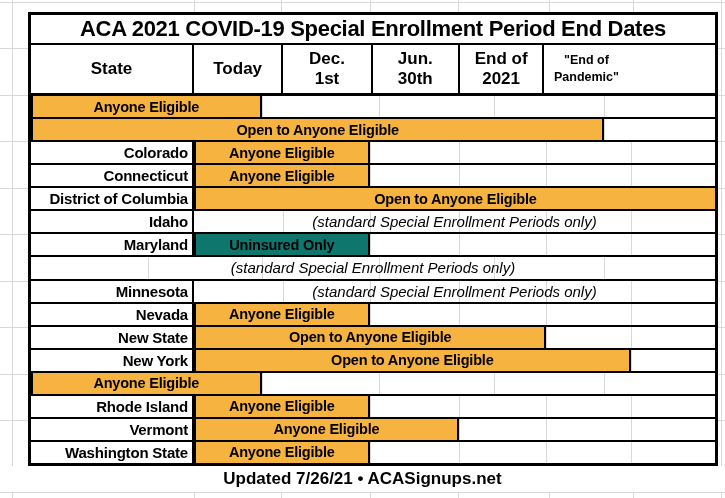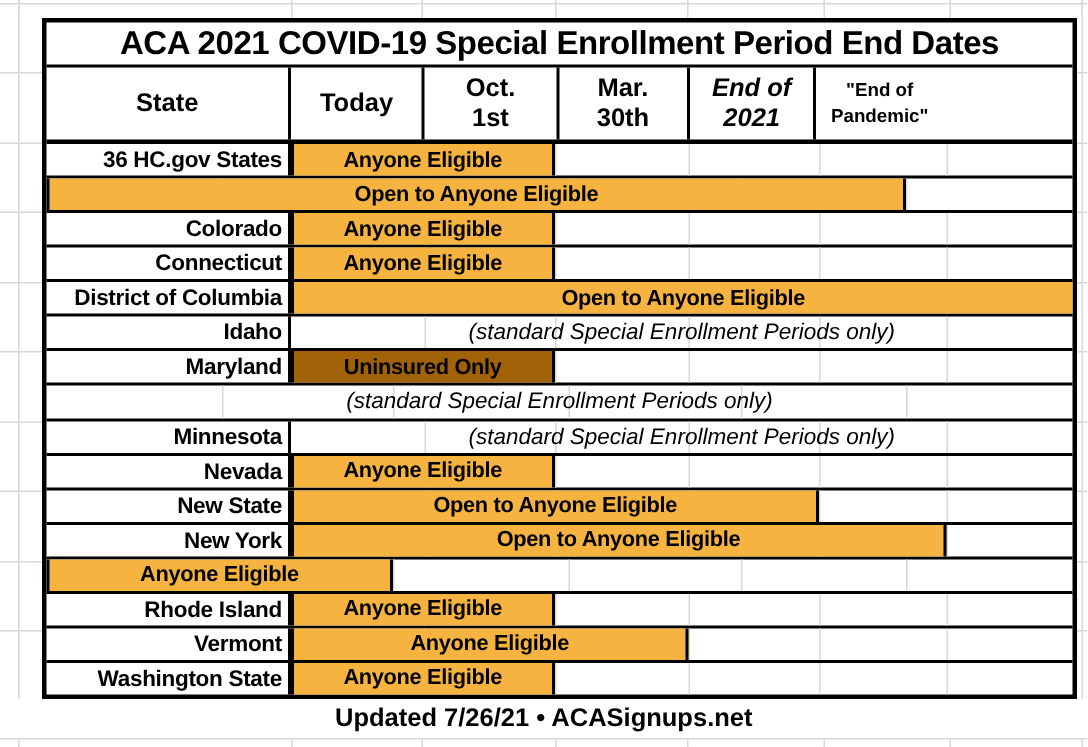--- a/index.html
+++ b/index.html
@@ -102,33 +102,32 @@
     <div class="gl" style="left: 0px; top: 420px; width: 28px; height: 1px;"></div>
     <div class="gl" style="left: 718px; top: 420px; width: 7px; height: 1px;"></div>
   </div>
 
 <div class="sheet-table">
   <div class="title-row">ACA 2021 COVID-19 Special Enrollment Period End Dates</div>
   <div class="header-row">
     <div class="state-h">State</div>
     <div class="h-timeline" id="h-timeline">
         <div class="h-cell" style="width: 17.1429%;">Today</div>
-        <div class="h-cell" style="width: 17.1429%;">Oct.
+        <div class="h-cell" style="width: 17.1429%;">Dec.
 1st</div>
-        <div class="h-cell" style="width: 16.7619%;">Mar.
+        <div class="h-cell" style="width: 16.7619%;">Jun.
 30th</div>
-        <div class="h-cell" style="width: 16.1905%; font-style: italic;">End of
+        <div class="h-cell" style="width: 16.1905%;">End of
 2021</div>
         <div class="h-cell" style="width: 16.1905%;">"End of
 Pandemic"</div>
       </div>
   </div>
   <div class="rows" id="rows">
       <div class="row">
-        <div class="state-cell">36 HC.gov States</div>
         <div class="timeline">
           <div class="tgrid" style="left: 17.1429%;"></div>
           <div class="tgrid" style="left: 33.7143%;"></div>
           <div class="tgrid" style="left: 50.8571%;"></div>
           <div class="tgrid" style="left: 67.619%;"></div>
           <div class="tgrid" style="left: 83.8095%;"></div>
           <div class="bar" style="width: 33.7143%; background: rgb(246, 179, 63);">Anyone Eligible</div>
         </div>
       </div>
       <div class="row">
@@ -186,21 +185,21 @@
         </div>
       </div>
       <div class="row">
         <div class="state-cell">Maryland</div>
         <div class="timeline">
           <div class="tgrid" style="left: 17.1429%;"></div>
           <div class="tgrid" style="left: 33.7143%;"></div>
           <div class="tgrid" style="left: 50.8571%;"></div>
           <div class="tgrid" style="left: 67.619%;"></div>
           <div class="tgrid" style="left: 83.8095%;"></div>
-          <div class="bar" style="width: 33.7143%; background: #a16207; text-align: right;">Uninsured Only</div>
+          <div class="bar" style="width: 33.7143%; background: #0f766e; text-align: right;">Uninsured Only</div>
         </div>
       </div>
       <div class="row">
         <div class="timeline">
           <div class="tgrid" style="left: 17.1429%;"></div>
           <div class="tgrid" style="left: 33.7143%;"></div>
           <div class="tgrid" style="left: 50.8571%;"></div>
           <div class="tgrid" style="left: 67.619%;"></div>
           <div class="tgrid" style="left: 83.8095%;"></div>
           <div class="note">(standard Special Enrollment Periods only)</div>

